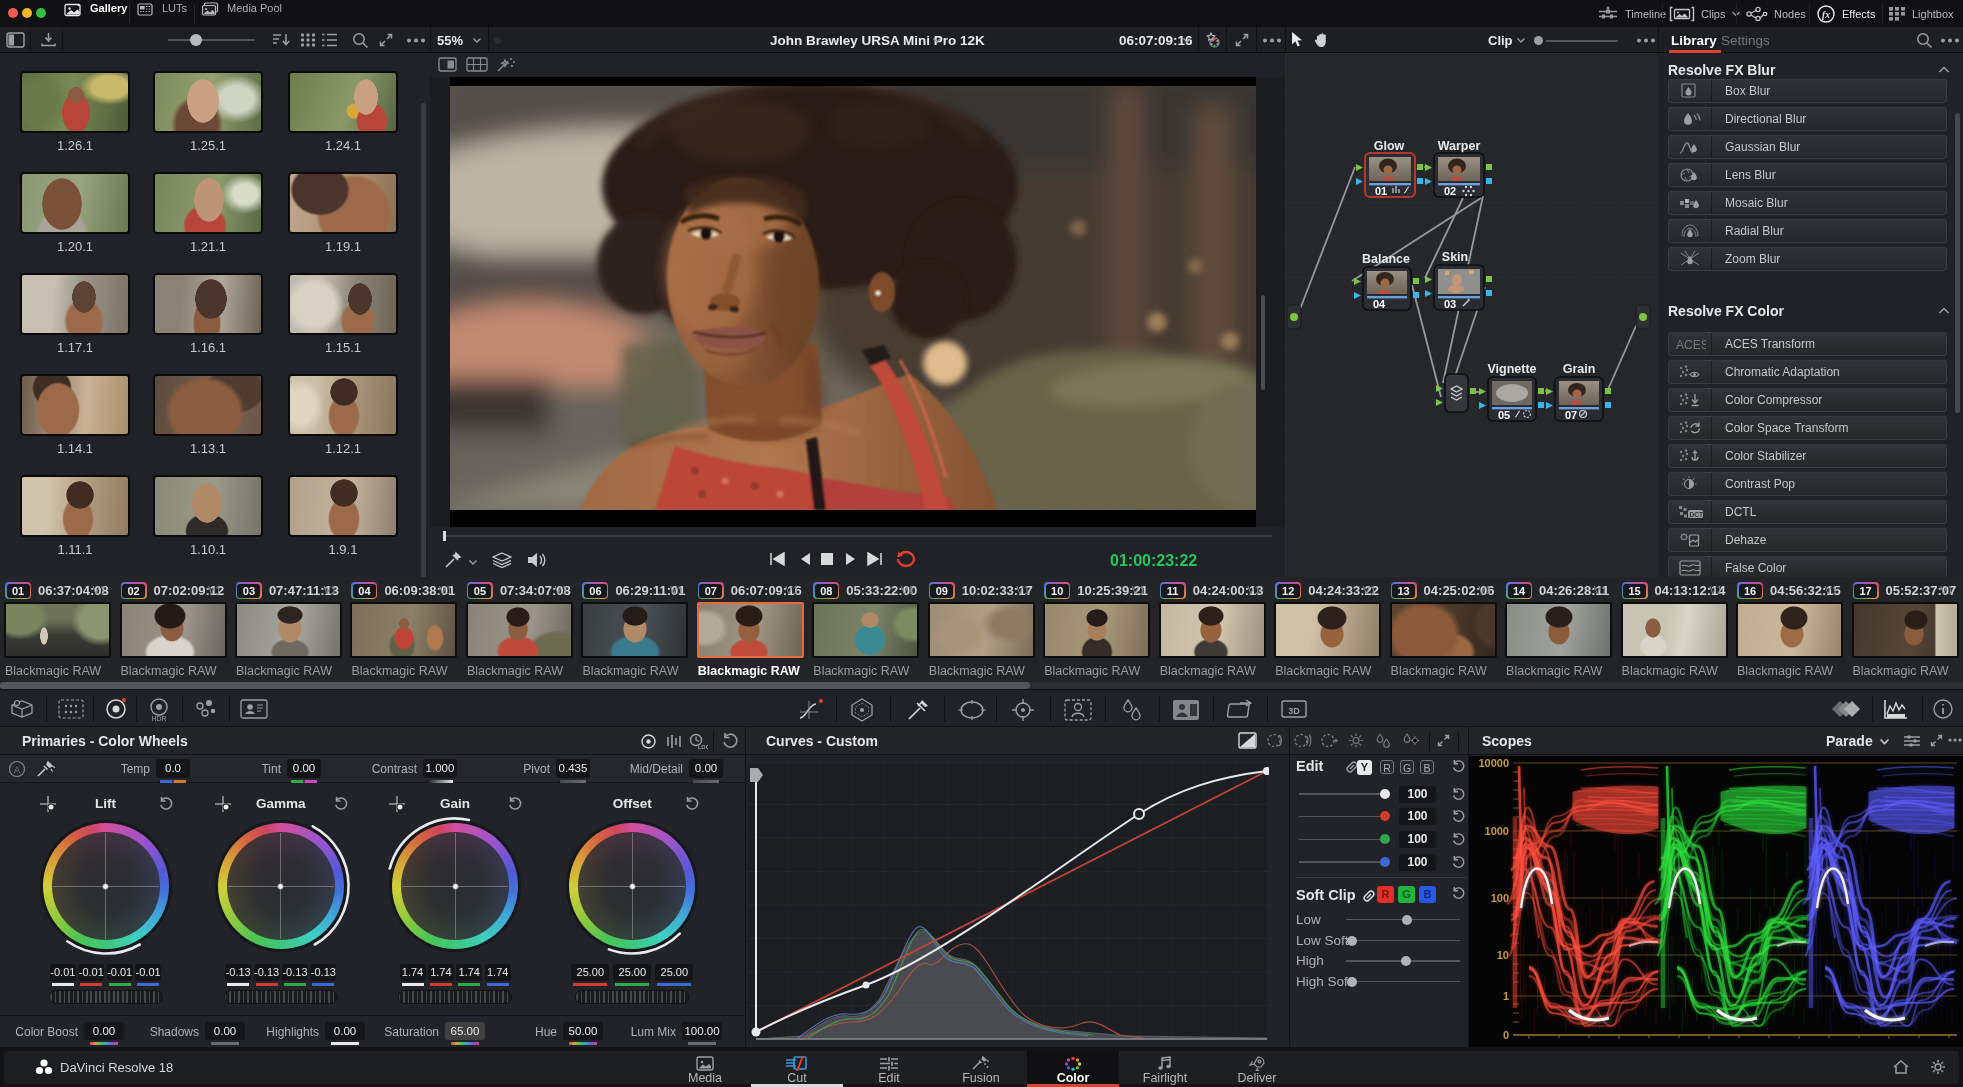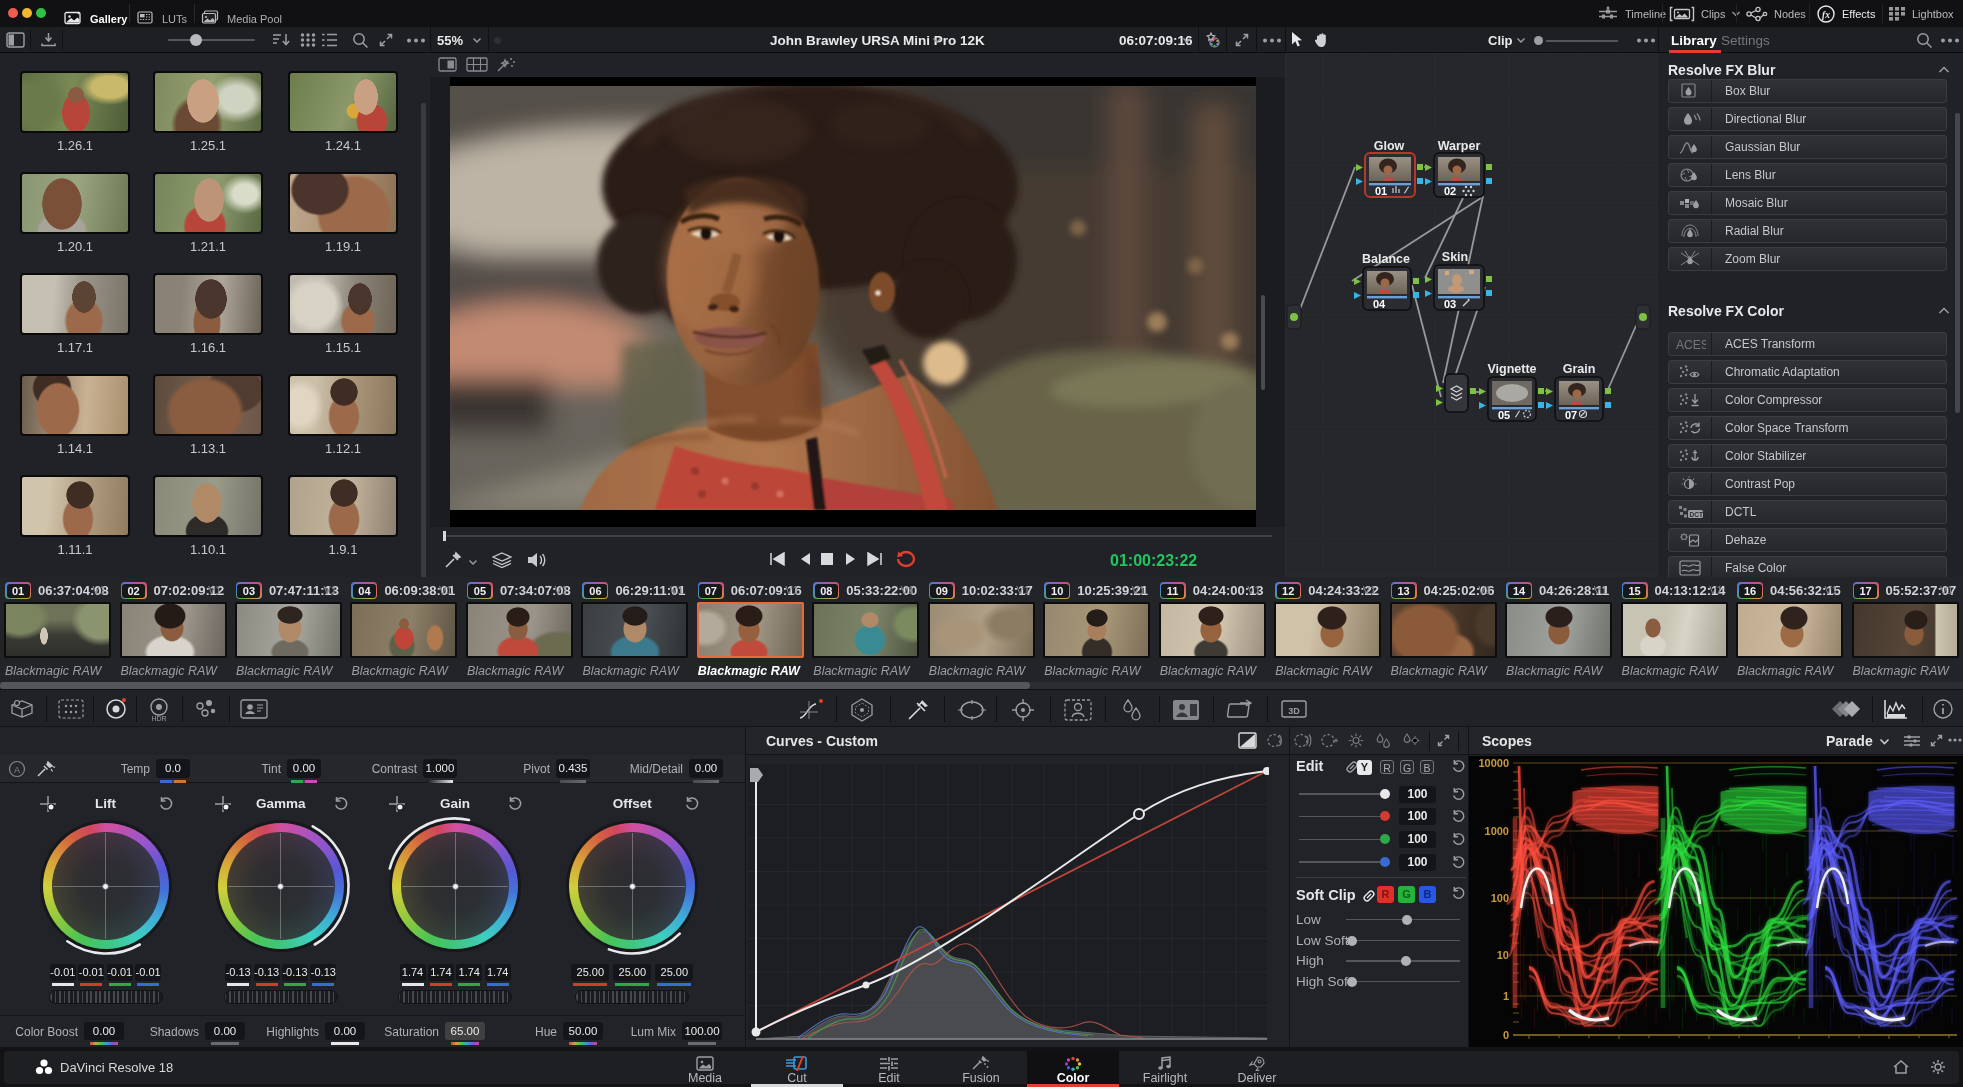--- a/index.html
+++ b/index.html
@@ -4,21 +4,21 @@
 <style>
   * { margin:0; padding:0; box-sizing:border-box; }
   html,body { width:1963px; height:1087px; background:#131316; overflow:hidden; }
   body { font-family:"Liberation Sans", sans-serif; }
   .abs { position:absolute; }
   #root { position:relative; width:1963px; height:1087px; background:#222328; }
 
   
   #menubar { left:0; top:0; width:1963px; height:27px; background:#111113; }
   .tl { width:10px; height:10px; border-radius:50%; top:8px; }
-  .mtab { top:2px; height:23px; display:flex; align-items:flex-end; gap:7px; color:#aeafb2; font-size:11px; padding:0 9px; }
+  .mtab { top:2px; height:23px; display:flex; align-items:flex-start; gap:7px; color:#aeafb2; font-size:11px; padding:0 9px; }
   .mtab.on { color:#fff; }
   .msep { top:4px; width:1px; height:19px; background:#2a2a2e; }
   .rtab { top:0; height:27px; display:flex; align-items:center; gap:6px; color:#b9babd; font-size:11px; }
 
   
   #subrow { left:0; top:27px; width:1963px; height:26px; background:#1e1f23; border-bottom:1px solid #0c0c0e; }
   .vsep { width:1px; background:#101114; }
 
   
   #gallery { left:0; top:53px; width:430px; height:524px; background:#212227; }
@@ -42,21 +42,21 @@
 
   
   #tl { left:0; top:577px; width:1963px; height:112px; background:#232428; }
   .clip { top:0; height:105px; }
   .cnumb { width:26px; height:17px; border-radius:4px; padding:1.5px;
     background:conic-gradient(from 140deg, #e0a03c, #58b060, #4880d0, #b050c0, #d05468, #e0a03c); }
   .cnum2 { width:23px; height:14px; border-radius:3px; color:#f0f0f2; font-size:11px; font-weight:bold; text-align:center; line-height:14px; background:#17181b; }
   .ctc { position:absolute; left:38px; top:6px; color:#d2d3d6; font-size:13px; font-weight:bold; }
   .cv1 { position:absolute; right:10px; top:7px; color:#85878b; font-size:11px; }
   .cthumb { position:absolute; left:4px; top:25px; width:107px; height:56px; background:#444; }
-  .clab { position:absolute; left:5px; top:87px; font-size:12.5px;font-style:italic; }
+  .clab { position:absolute; left:5px; top:87px; font-size:12.5px; }
 
   
   #ctb { left:0; top:689px; width:1963px; height:38px; background:#212227; border-top:1px solid #101113; border-bottom:1px solid #131417; }
 
   
   #wheels { left:0; top:727px; width:745px; height:320px; background:#222328; }
   #curves { left:745px; top:727px; width:723px; height:320px; background:#222328; border-left:1px solid #121316; }
   #scopes { left:1468px; top:727px; width:495px; height:320px; background:#222328; border-left:1px solid #121316; }
   .phead { height:28px; border-bottom:1px solid #121316; color:#e4e5e7; font-size:14px; font-weight:bold; }
 
@@ -1182,20 +1182,40 @@
         <path d="M5 20 V16 H23 V20" fill="#d8d9db"></path>
       </svg>
     <div class="vsep abs" style="left:1922px;top:6px;height:26px;"></div>
     <svg class="abs" style="left:1932px;top:8px;" width="22" height="22" viewBox="0 0 22 22">
         <circle cx="11" cy="11" r="9" fill="none" stroke="#9d9ea2" stroke-width="1.4"></circle>
         <path d="M11 6 v1.5 M11 10 v6" stroke="#9d9ea2" stroke-width="1.8"></path>
       </svg>
   </div>
 
   <div id="wheels" class="abs">
+    <div class="phead abs" style="left:0;top:0;width:745px;background:#242529;">
+      <div class="abs" style="left:22px;top:6px;">Primaries - Color Wheels</div>
+      <svg class="abs" style="left:640px;top:6px;" width="17" height="17" viewBox="0 0 17 17">
+          <circle cx="8.5" cy="8.5" r="6.5" fill="none" stroke="#d8d9db" stroke-width="1.4"></circle>
+          <circle cx="8.5" cy="8.5" r="2.2" fill="#d8d9db"></circle>
+        </svg>
+      <svg class="abs" style="left:666px;top:6px;" width="16" height="17" viewBox="0 0 16 17">
+          <path d="M2 4 V13 M6 2 V15 M10 5 V12 M14 3 V14" stroke="#9d9ea2" stroke-width="1.6"></path>
+        </svg>
+      <svg class="abs" style="left:688px;top:6px;" width="20" height="17" viewBox="0 0 20 17">
+          <circle cx="8" cy="7" r="5.5" fill="none" stroke="#9d9ea2" stroke-width="1.4"></circle>
+          <path d="M8 3.5 V7 L11 8.5" stroke="#9d9ea2" stroke-width="1.2" fill="none"></path>
+          <text x="10" y="16" font-size="5.5" fill="#9d9ea2" font-family="Liberation Sans">LOG</text>
+        </svg>
+      <div class="vsep abs" style="left:713px;top:4px;height:20px;"></div>
+      <svg class="abs" style="left:721px;top:5px;" width="18" height="18" viewBox="0 0 18 18">
+          <path d="M4 5 A6.5 6.5 0 1 1 3 10" fill="none" stroke="#9d9ea2" stroke-width="1.6"></path>
+          <path d="M4 1 V5.5 H8.5" fill="none" stroke="#9d9ea2" stroke-width="1.6"></path>
+        </svg>
+    </div>
     <div class="abs" style="left:0;top:28px;width:745px;height:28px;background:#26272c;border-bottom:1px solid #141518;">
       <svg class="abs" style="left:8px;top:5px;" width="18" height="18" viewBox="0 0 18 18">
           <circle cx="9" cy="9" r="7.5" fill="none" stroke="#85868a" stroke-width="1.2"></circle>
           <text x="9" y="12.5" font-size="9" fill="#85868a" text-anchor="middle" font-family="Liberation Sans">A</text>
         </svg>
       <svg class="abs" style="left:36px;top:5px;" width="20" height="18" viewBox="0 0 20 18">
           <path d="M2 16 L9 9 M8 6 l3.5 3.5 M12 2 l4 4 -2.5 1 -2.5-2.5Z" stroke="#c8c9cc" stroke-width="1.5" fill="#c8c9cc"></path>
           <path d="M15 9 l1.5 2.5 M17 6.5 l2 1" stroke="#c8c9cc" stroke-width="1.2"></path>
         </svg>
     </div>

